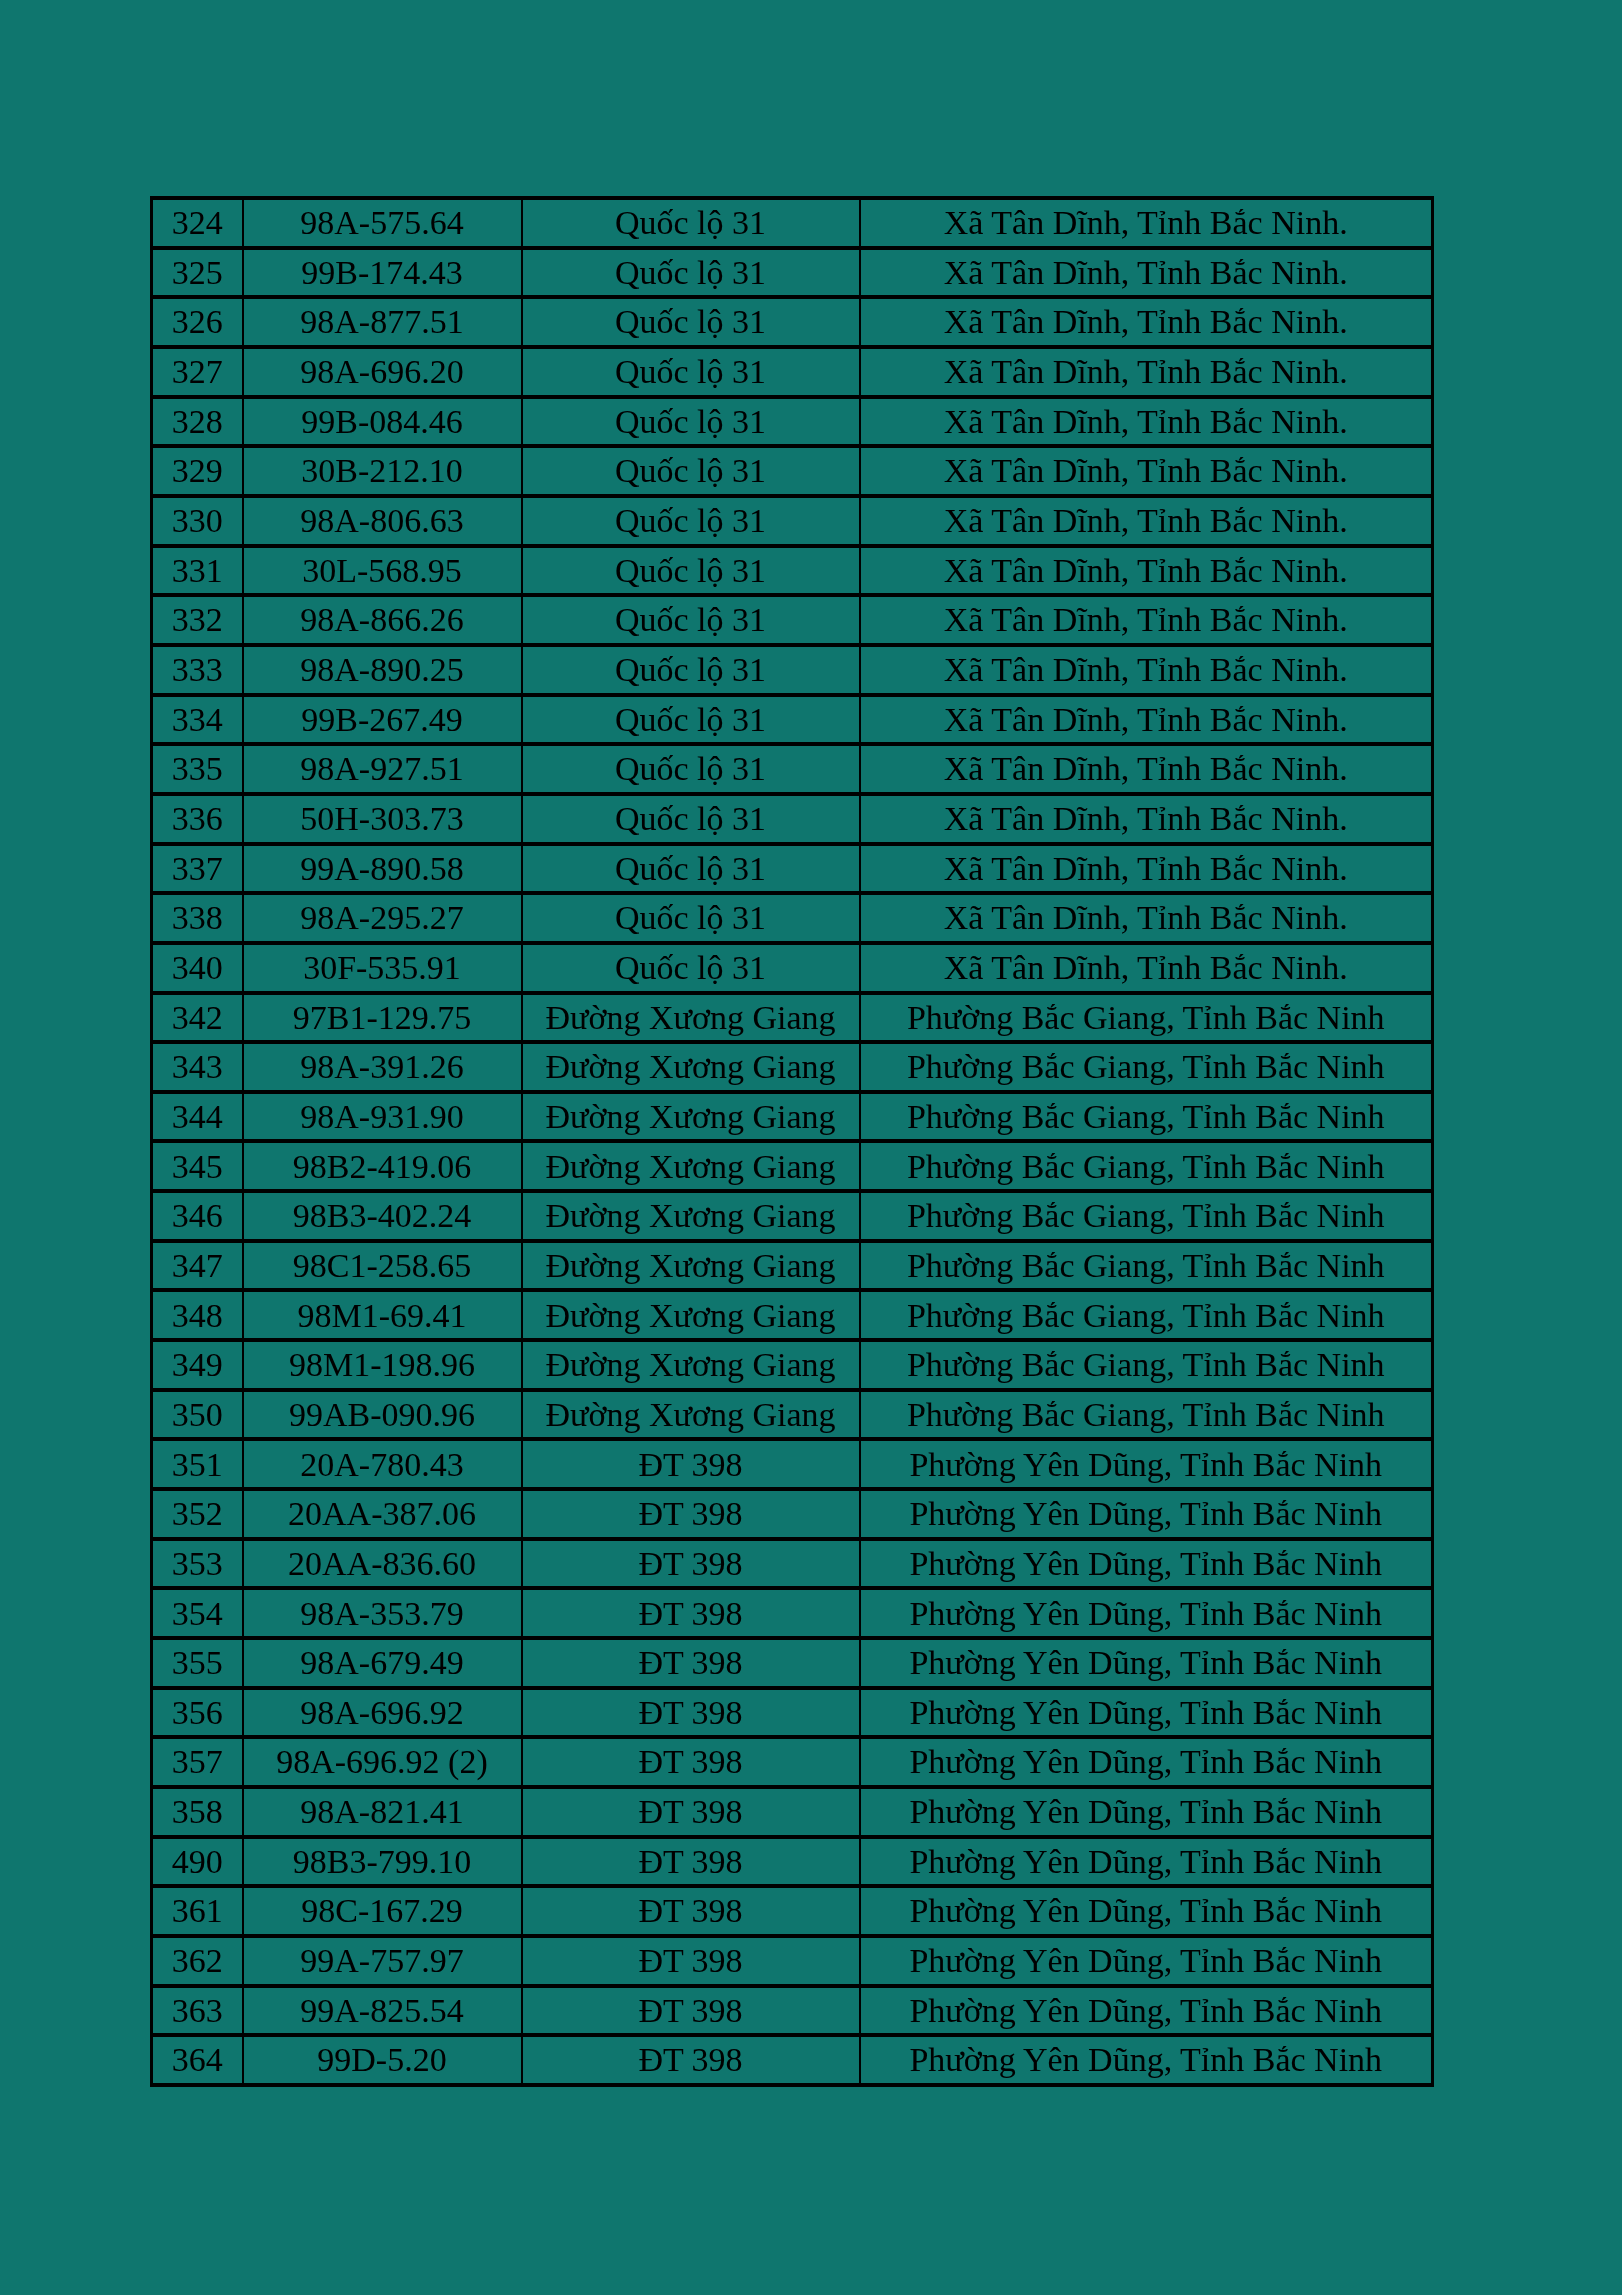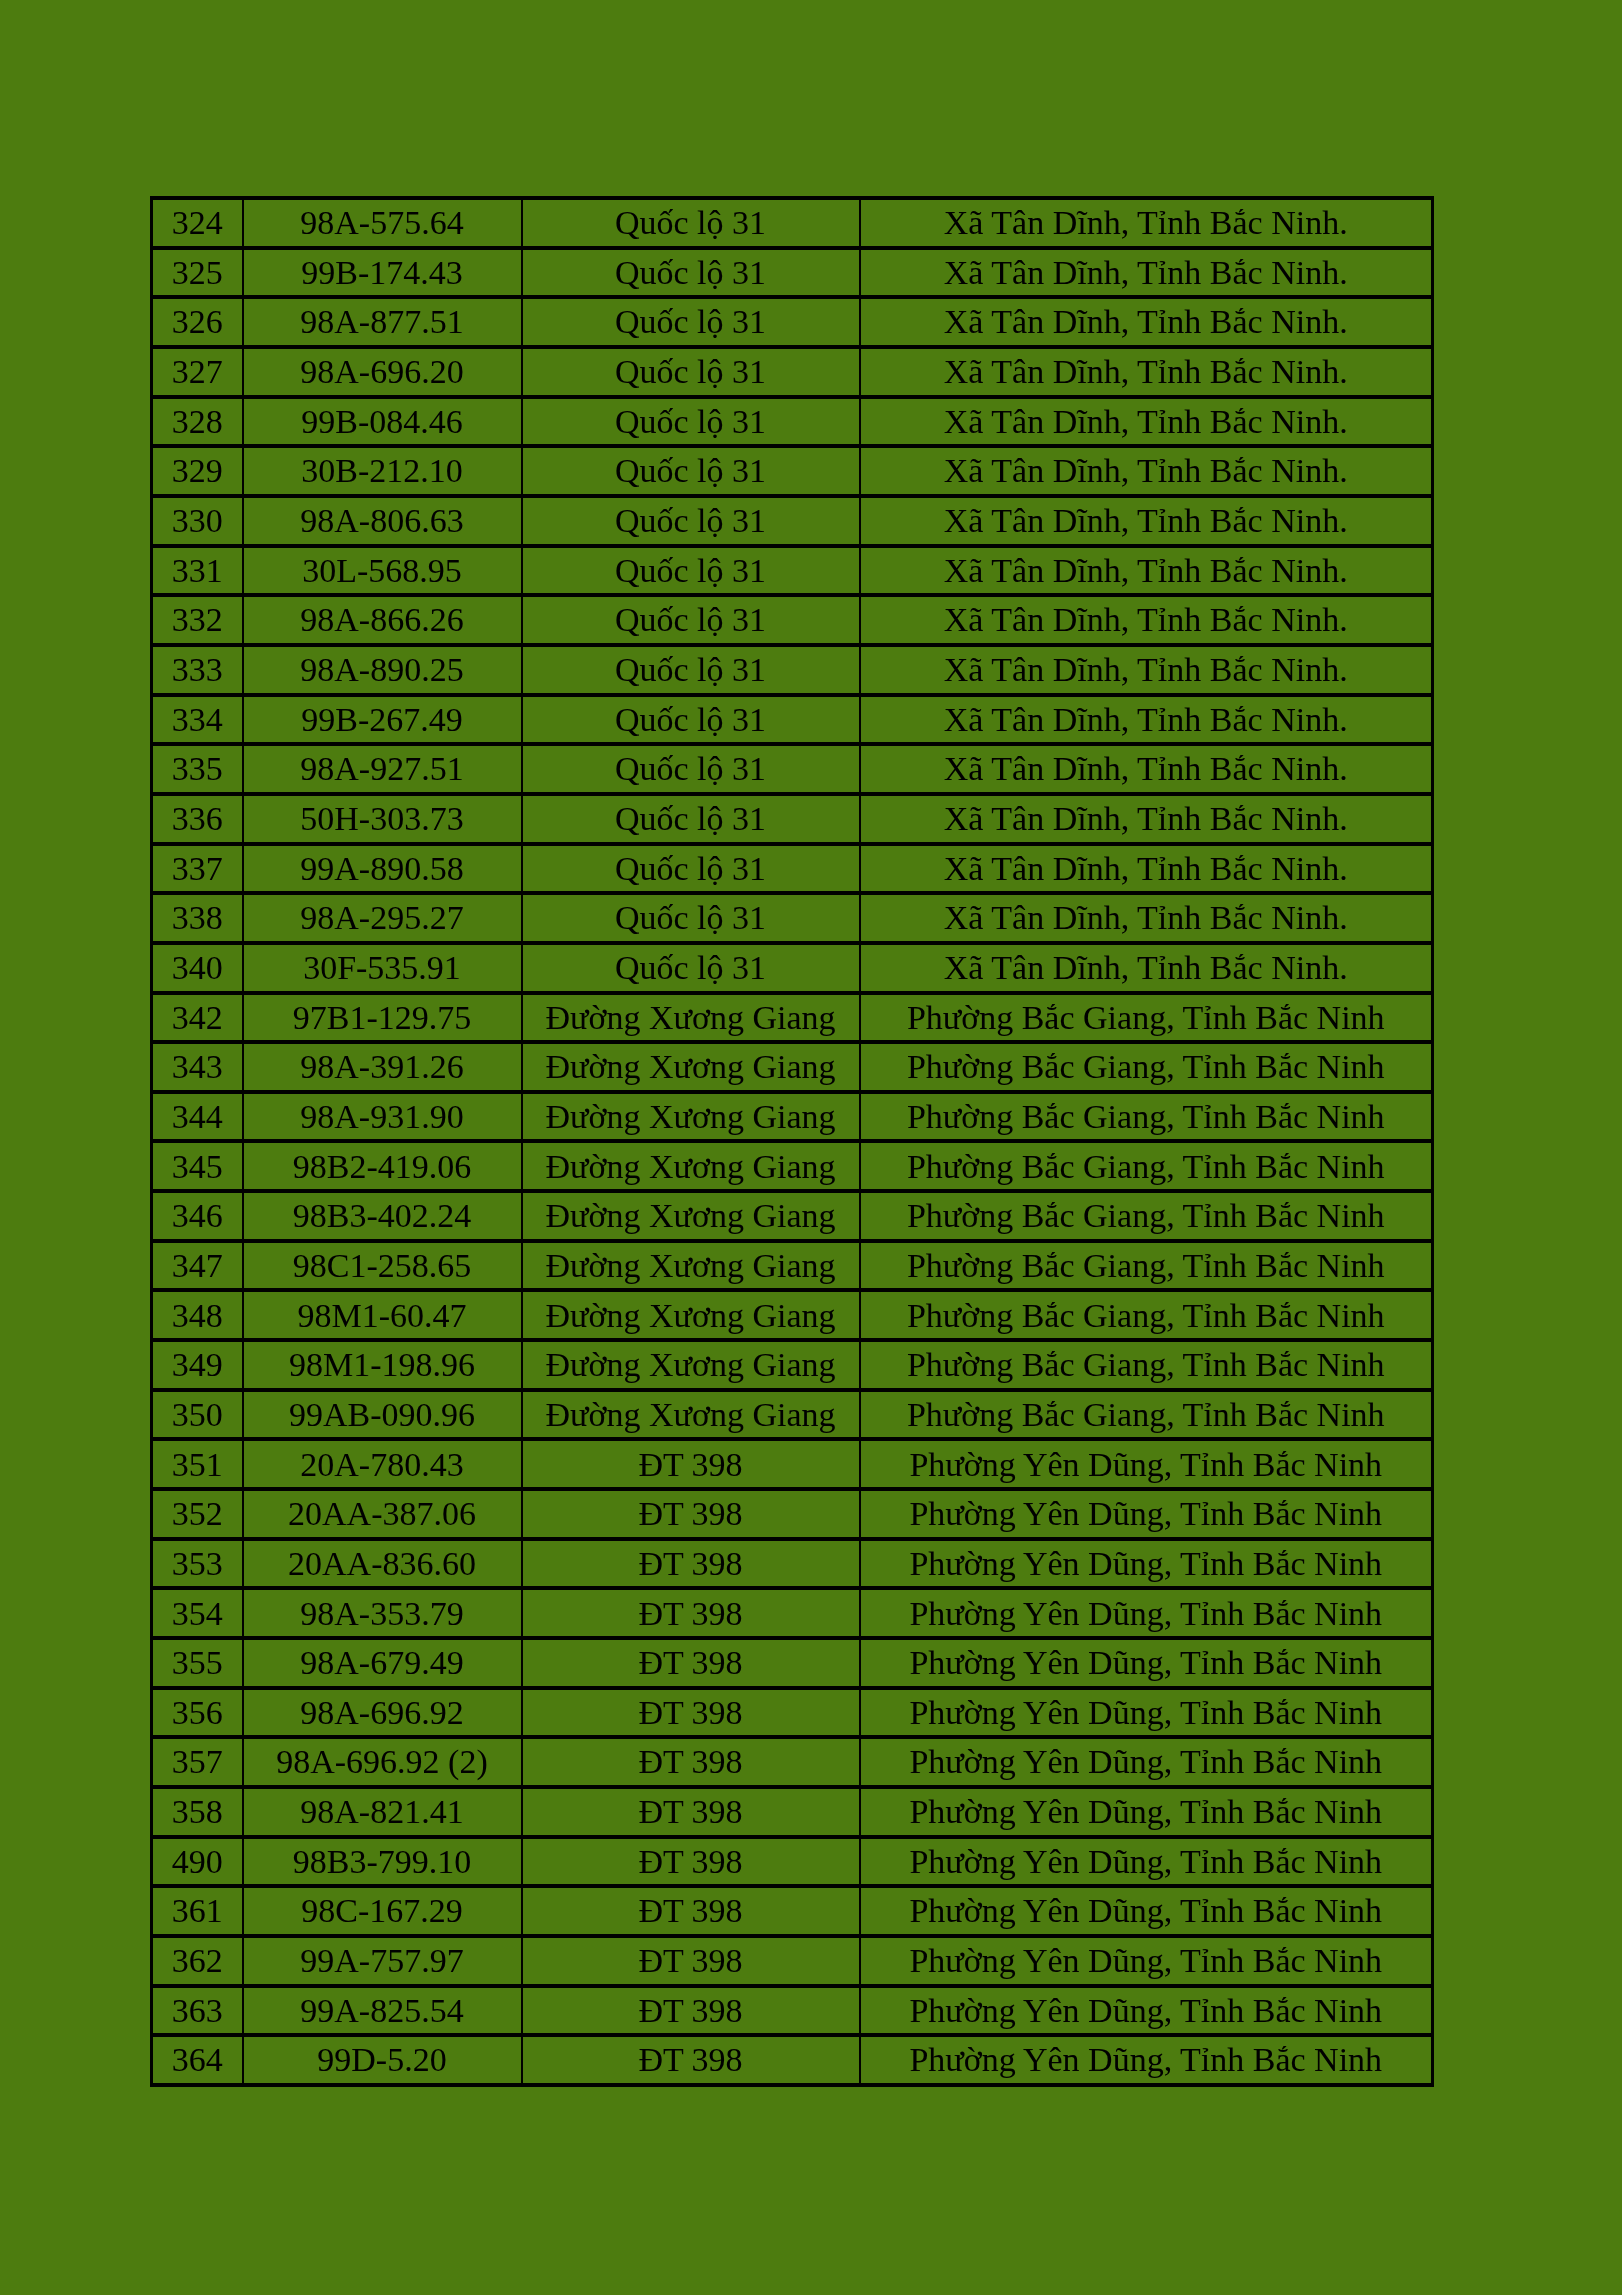--- a/index.html
+++ b/index.html
@@ -10,21 +10,21 @@
   body {
     width: 1623px;
     height: 2295px;
     font-family: "Liberation Serif", "DejaVu Serif", serif;
     color: #000000;
   }
   .page {
     position: relative;
     width: 1623px;
     height: 2295px;
-    background: #4d7c0f;
+    background: #0f766e;
     overflow: hidden;
     font-family: Liberation Serif, serif;
   }
   table.vehicle-table {
     position: absolute;
     left: 150px;
     top: 196px;
     width: 1280px;
     height: 1891px;
     border-collapse: collapse;
@@ -183,21 +183,21 @@
           <td>Phường Bắc Giang, Tỉnh Bắc Ninh</td>
         </tr>
         <tr>
           <td>347</td>
           <td>98C1-258.65</td>
           <td>Đường Xương Giang</td>
           <td>Phường Bắc Giang, Tỉnh Bắc Ninh</td>
         </tr>
         <tr>
           <td>348</td>
-          <td>98M1-60.47</td>
+          <td>98M1-69.41</td>
           <td>Đường Xương Giang</td>
           <td>Phường Bắc Giang, Tỉnh Bắc Ninh</td>
         </tr>
         <tr>
           <td>349</td>
           <td>98M1-198.96</td>
           <td>Đường Xương Giang</td>
           <td>Phường Bắc Giang, Tỉnh Bắc Ninh</td>
         </tr>
         <tr>

